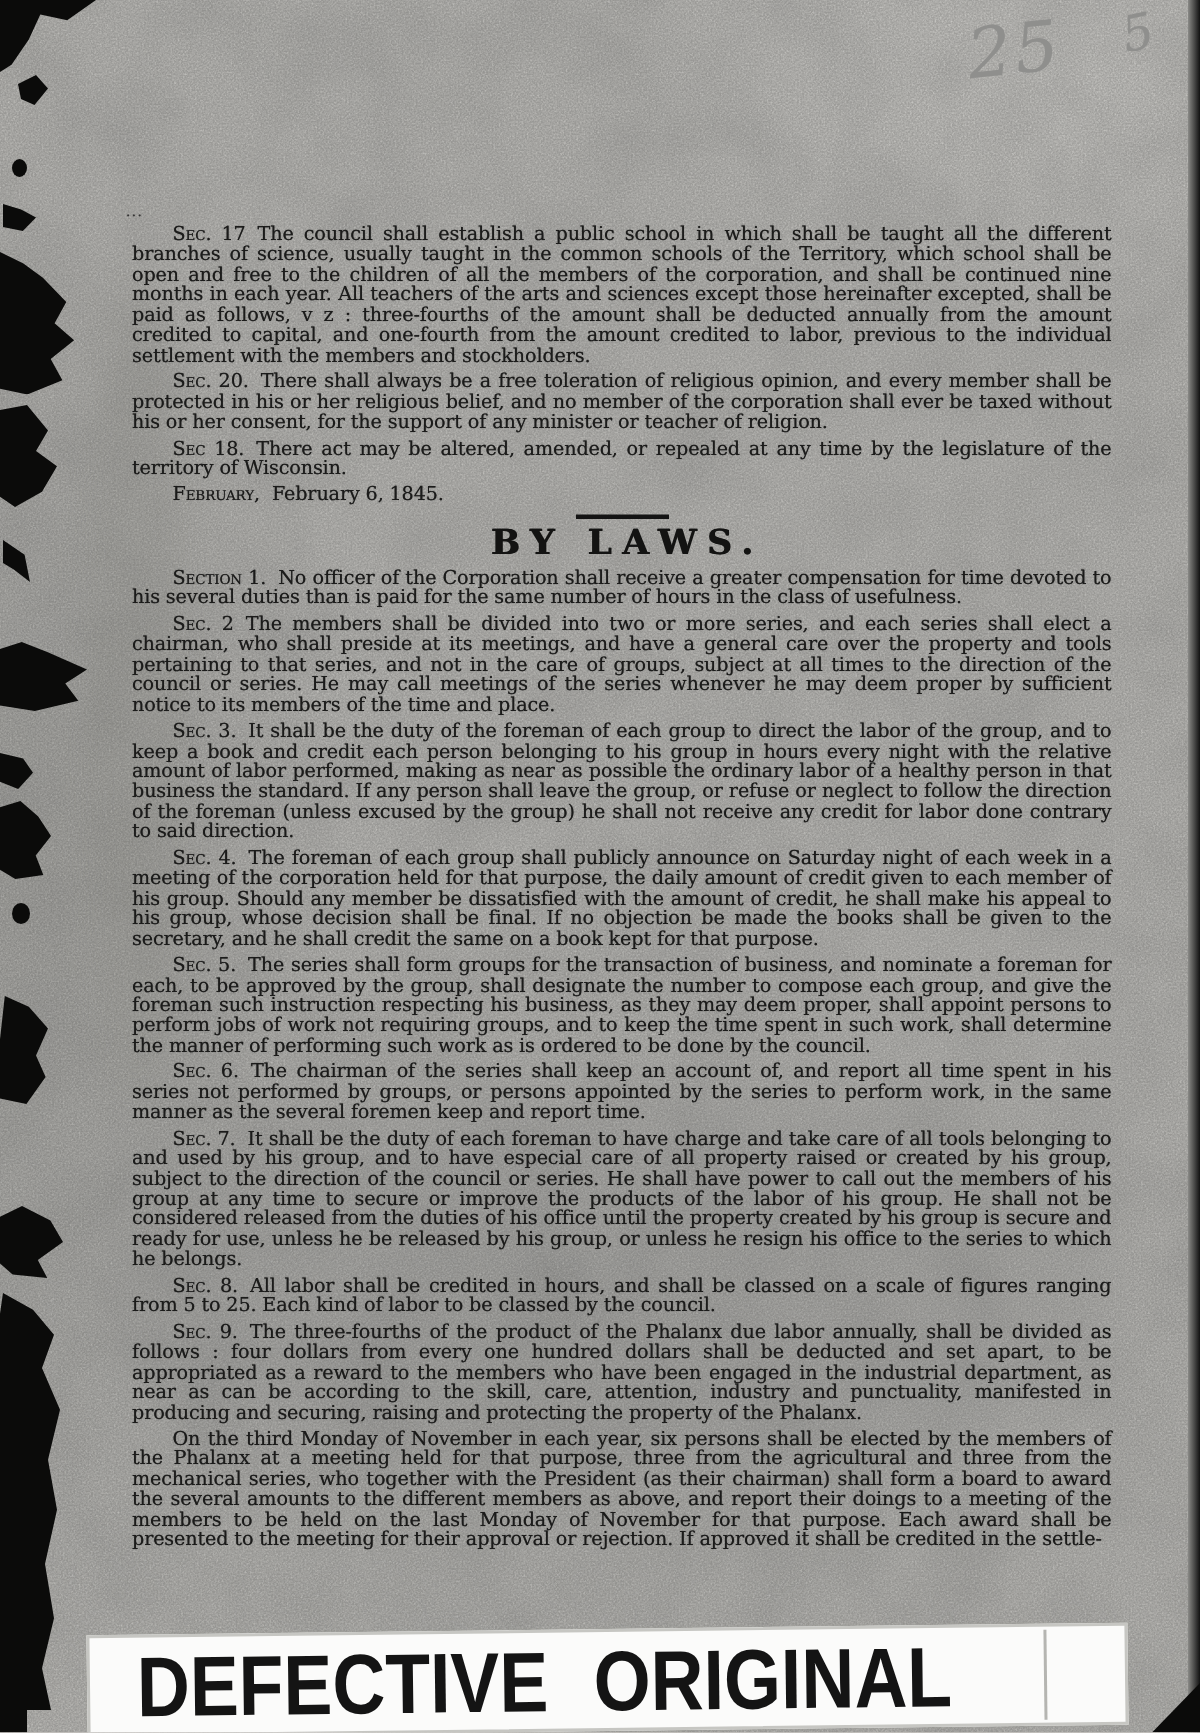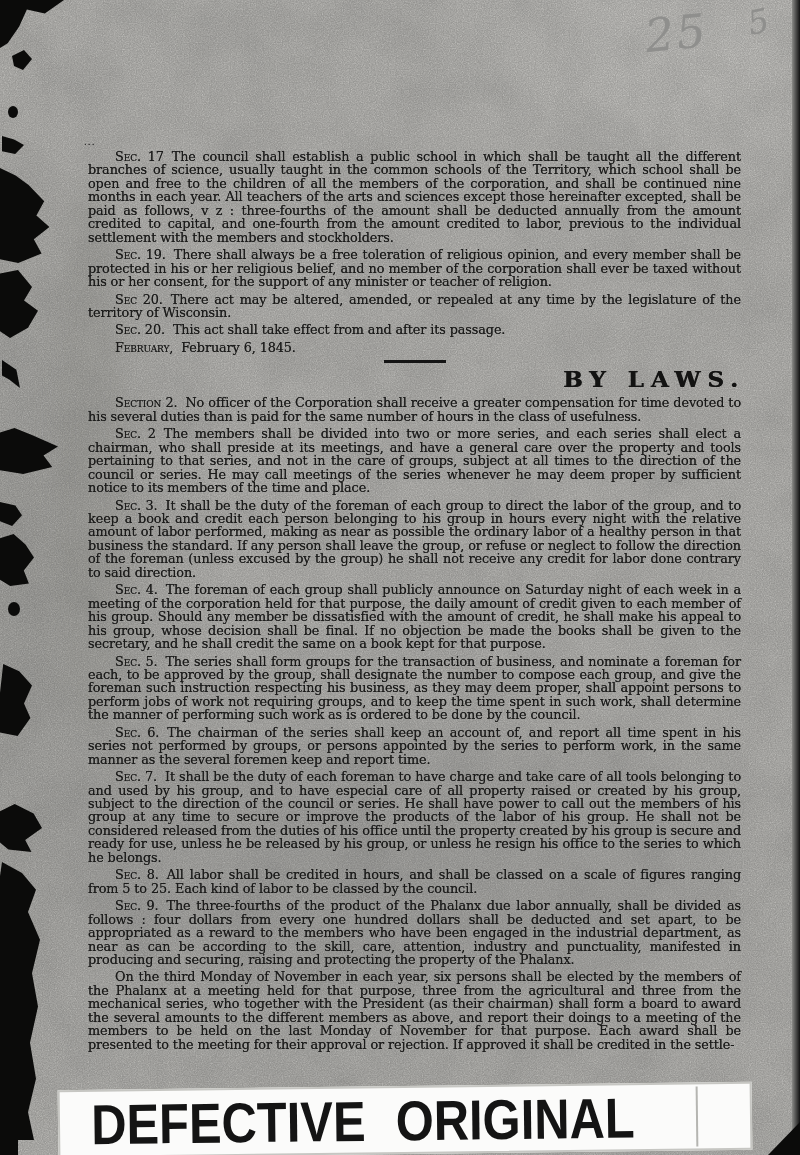--- a/index.html
+++ b/index.html
@@ -47,21 +47,21 @@
     font-size:12.8px;line-height:13.45px;color:#1b1b1a;
     text-align:justify;letter-spacing:-.1px;
     text-shadow:0 0 .5px rgba(20,20,20,.75);
   }
   .artifact-mark{position:absolute;left:0;top:-10px;font-size:9px;color:#333;letter-spacing:1px;}
   p.para{margin:4px;text-indent:27px;}
   .seclabel{font-variant:small-caps;margin-right:8px;}
   .seclabel:empty{display:none;margin:0;}
   .rule{width:62px;height:3px;background:#141414;margin:6px auto 3px auto;}
   .bylaws-title{
-    margin:0 0 4px 0;text-align:right;font-size:23px;line-height:26px;
+    margin:0 0 4px 0;text-align:center;font-size:23px;line-height:26px;
     font-weight:bold;letter-spacing:7px;text-indent:7px;color:#131312;
     text-shadow:.6px 0 0 #131312;
   }
 
   
   .stamp{
     position:absolute;z-index:4;left:58px;top:1086px;width:690px;height:64px;
     background:#fbfbfa;border:2px solid #c6c6c2;
     transform:rotate(-.7deg);
     display:flex;align-items:center;
@@ -120,36 +120,35 @@
   <div class="hw hw-left">25</div>
   <div class="hw hw-right">5</div>
 
   <div class="textcol">
     <div class="artifact-mark">...</div>
 
     <div>
 
         <p class="para"><span class="seclabel">Sec. 17</span><span>The council shall establish a public school in which shall be taught all the different branches of science, usually taught in the common schools of the Territory, which school shall be open and free to the children of all the members of the corporation, and shall be continued nine months in each year.  All teachers of the arts and sciences except those hereinafter excepted, shall be paid as follows, v z : three-fourths of the amount shall be deducted annually from the amount credited to capital, and one-fourth from the amount credited to labor, previous to the individual settlement with the members and stockholders.</span></p>
 
-        <p class="para"><span class="seclabel">Sec. 19.</span><span>There shall always be a free toleration of religious opinion, and every member shall be protected in his or her religious belief, and no member of the corporation shall ever be taxed without his or her consent, for the support of any minister or teacher of religion.</span></p>
+        <p class="para"><span class="seclabel">Sec. 20.</span><span>There shall always be a free toleration of religious opinion, and every member shall be protected in his or her religious belief, and no member of the corporation shall ever be taxed without his or her consent, for the support of any minister or teacher of religion.</span></p>
 
-        <p class="para"><span class="seclabel">Sec 20.</span><span>There act may be altered, amended, or repealed at any time by the legislature of the territory of Wisconsin.</span></p>
+        <p class="para"><span class="seclabel">Sec 18.</span><span>There act may be altered, amended, or repealed at any time by the legislature of the territory of Wisconsin.</span></p>
 
-        <p class="para"><span class="seclabel">Sec. 20.</span><span>This act shall take effect from and after its passage.</span></p>
       </div>
 
     <p class="para"><span class="seclabel">February,</span><span>February 6, 1845.</span></p>
 
     <div class="rule"></div>
 
     <h1 class="bylaws-title">BY LAWS.</h1>
 
     <div>
 
-        <p class="para"><span class="seclabel">Section 2.</span><span>No officer of the Corporation shall receive a greater compensation for time devoted to his several duties than is paid for the same number of hours in the class of usefulness.</span></p>
+        <p class="para"><span class="seclabel">Section 1.</span><span>No officer of the Corporation shall receive a greater compensation for time devoted to his several duties than is paid for the same number of hours in the class of usefulness.</span></p>
 
         <p class="para"><span class="seclabel">Sec. 2</span><span>The members shall be divided into two or more series, and each series shall elect a chairman, who shall preside at its meetings, and have a general care over the property and tools pertaining to that series, and not in the care of groups, subject at all times to the direction of the council or series.  He may call meetings of the series whenever he may deem proper by sufficient notice to its members of the time and place.</span></p>
 
         <p class="para"><span class="seclabel">Sec. 3.</span><span>It shall be the duty of the foreman of each group to direct the labor of the group, and to keep a book and credit each person belonging to his group in hours every night with the relative amount of labor performed, making as near as possible the ordinary labor of a healthy person in that business the standard.  If any person shall leave the group, or refuse or neglect to follow the direction of the foreman (unless excused by the group) he shall not receive any credit for labor done contrary to said direction.</span></p>
 
         <p class="para"><span class="seclabel">Sec. 4.</span><span>The foreman of each group shall publicly announce on Saturday night of each week in a meeting of the corporation held for that purpose, the daily amount of credit given to each member of his group.  Should any member be dissatisfied with the amount of credit, he shall make his appeal to his group, whose decision shall be final.  If no objection be made the books shall be given to the secretary, and he shall credit the same on a book kept for that purpose.</span></p>
 
         <p class="para"><span class="seclabel">Sec. 5.</span><span>The series shall form groups for the transaction of business, and nominate a foreman for each, to be approved by the group, shall designate the number to compose each group, and give the foreman such instruction respecting his business, as they may deem proper, shall appoint persons to perform jobs of work not requiring groups, and to keep the time spent in such work, shall determine the manner of performing such work as is ordered to be done by the council.</span></p>
 
         <p class="para"><span class="seclabel">Sec. 6.</span><span>The chairman of the series shall keep an account of, and report all time spent in his series not performed by groups, or persons appointed by the series to perform work, in the same manner as the several foremen keep and report time.</span></p>

